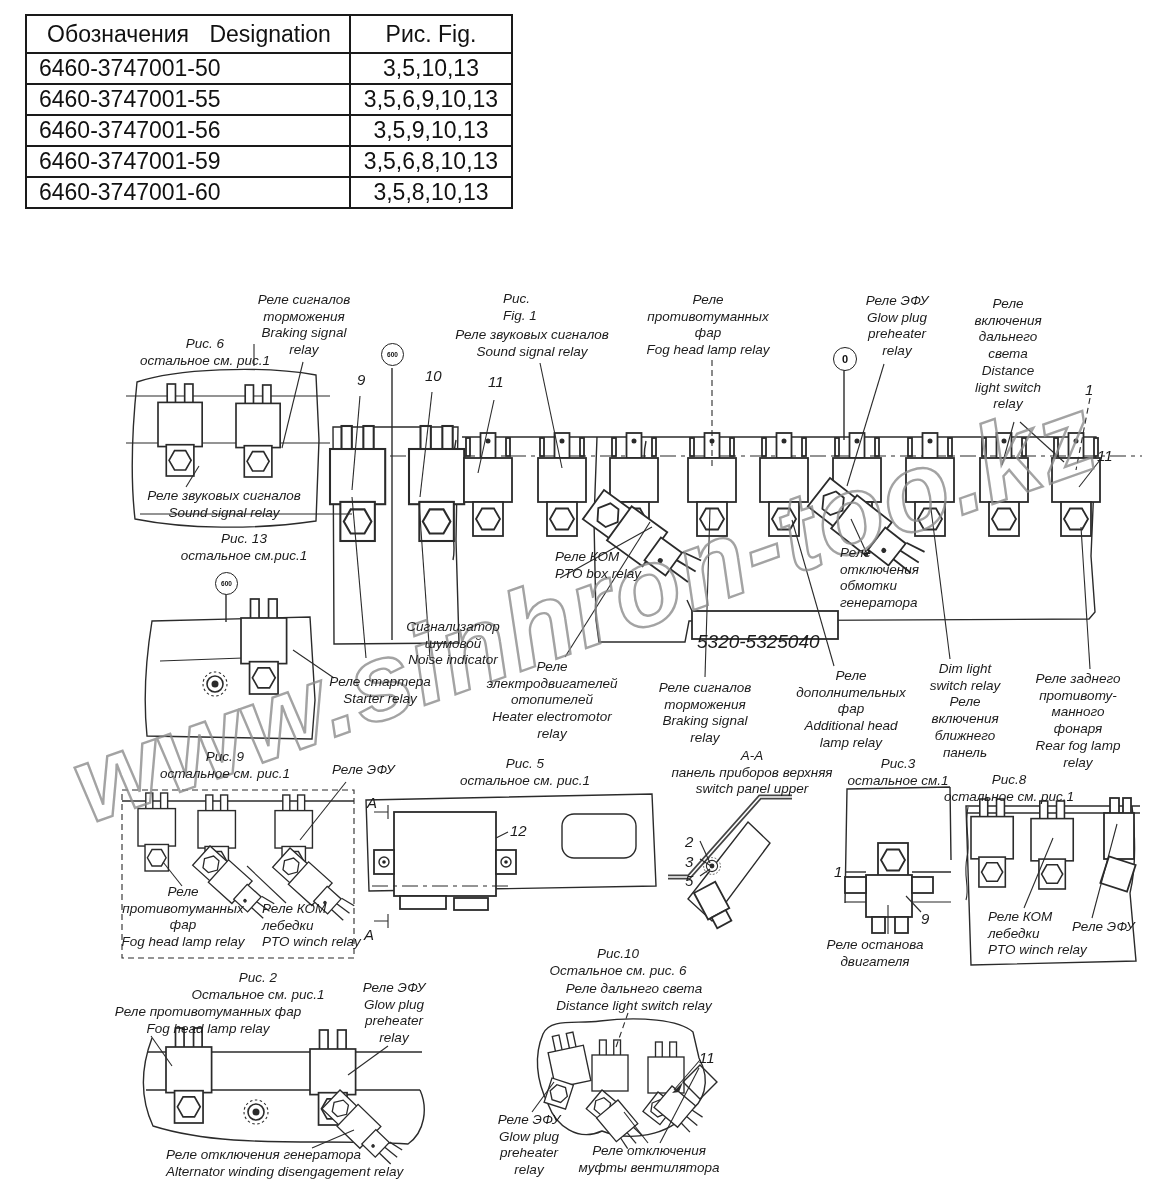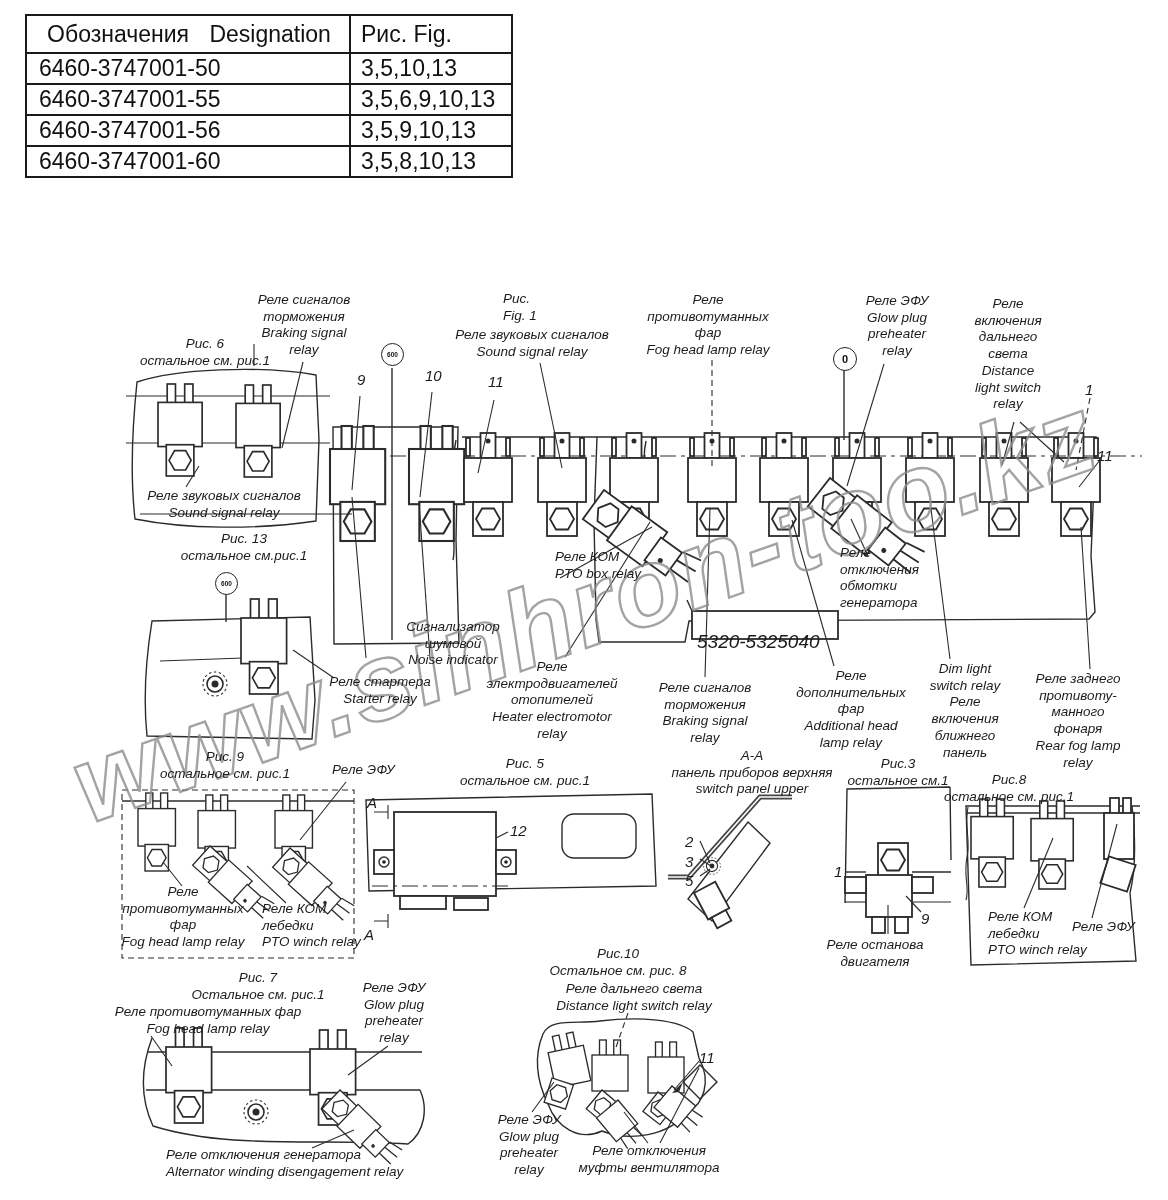--- a/index.html
+++ b/index.html
@@ -6,21 +6,21 @@
   #page{position:relative;width:1168px;height:1200px;background:#fff;overflow:hidden;
         font-family:"Liberation Sans",sans-serif;}
   
   #desig-table{position:absolute;left:25px;top:14px;z-index:4;border-collapse:collapse;
                background:#fff;font-size:23px;color:#111;}
   #desig-table th,#desig-table td{border:2px solid #1a1a1a;padding:1px 10px;font-weight:normal;}
   #desig-table th{height:34px;font-size:23px;}
   #desig-table td{height:27px;border-radius:9px;}
   #desig-table .c1{width:300px;text-align:left;padding-left:12px;margin-top:24px;}
   #desig-table th.c1{text-align:center;word-spacing:14px;}
-  #desig-table .c2{width:140px;text-align:left;}
+  #desig-table .c2{width:140px;text-align:center;}
   
   svg.art{position:absolute;left:0;top:0;z-index:1;}
   .sh{fill:#fff;stroke:#2b2b2b;stroke-width:1.8;}
   .ln{fill:none;stroke:#2b2b2b;stroke-width:1.4;}
   .lnt{fill:none;stroke:#2b2b2b;stroke-width:1.1;}
   .dash{stroke-dasharray:6 4;}
   .dashdot{stroke-dasharray:16 5 4 5;}
   
   .lbl{position:absolute;font:italic 13.5px/1.24 "Liberation Sans",sans-serif;color:#1c1c1c;
        white-space:pre-line;text-align:center;transform:translateX(-50%);z-index:3;}
@@ -297,20 +297,24 @@
         </tr>
     <tr>
           <td class="c1">6460-3747001-55</td>
           <td class="c2">3,5,6,9,10,13</td>
         </tr>
     <tr>
           <td class="c1">6460-3747001-56</td>
           <td class="c2">3,5,9,10,13</td>
         </tr>
     <tr>
+          <td class="c1">6460-3747001-59</td>
+          <td class="c2">3,5,6,8,10,13</td>
+        </tr>
+    <tr>
           <td class="c1">6460-3747001-60</td>
           <td class="c2">3,5,8,10,13</td>
         </tr>
   </tbody>
     </table>
 
   <div class="lbl" style="left:205px;top:336px">Рис. 6
 остальное см. рис.1</div>
   <div class="lbl" style="left:304px;top:292px">Реле сигналов
 торможения
@@ -413,32 +417,32 @@
 5</div>
   <div class="lbl la num" style="left:834px;top:863px">1</div>
   <div class="lbl la num" style="left:921px;top:910px">9</div>
   <div class="lbl" style="left:875px;top:937px">Реле останова
 двигателя</div>
   <div class="lbl la" style="left:988px;top:909px">Реле КОМ
 лебедки
 PTO winch relay</div>
   <div class="lbl la" style="left:1072px;top:919px">Реле ЭФУ</div>
 
-  <div class="lbl" style="left:258px;top:970px">Рис. 7
+  <div class="lbl" style="left:258px;top:970px">Рис. 2
 Остальное см. рис.1</div>
   <div class="lbl" style="left:208px;top:1004px">Реле противотуманных фар
 Fog head lamp relay</div>
   <div class="lbl" style="left:394px;top:980px">Реле ЭФУ
 Glow plug
 preheater
 relay</div>
   <div class="lbl la" style="left:166px;top:1147px">Реле отключения генератора
 Alternator winding disengagement relay</div>
   <div class="lbl" style="left:618px;top:946px">Рис.10
-Остальное см. рис. 8</div>
+Остальное см. рис. 6</div>
   <div class="lbl" style="left:634px;top:981px">Реле дальнего света
 Distance light switch relay</div>
   <div class="lbl la num" style="left:699px;top:1049px">11</div>
   <div class="lbl" style="left:529px;top:1112px">Реле ЭФУ
 Glow plug
 preheater
 relay</div>
   <div class="lbl" style="left:649px;top:1143px">Реле отключения
 муфты вентилятора</div>
 

